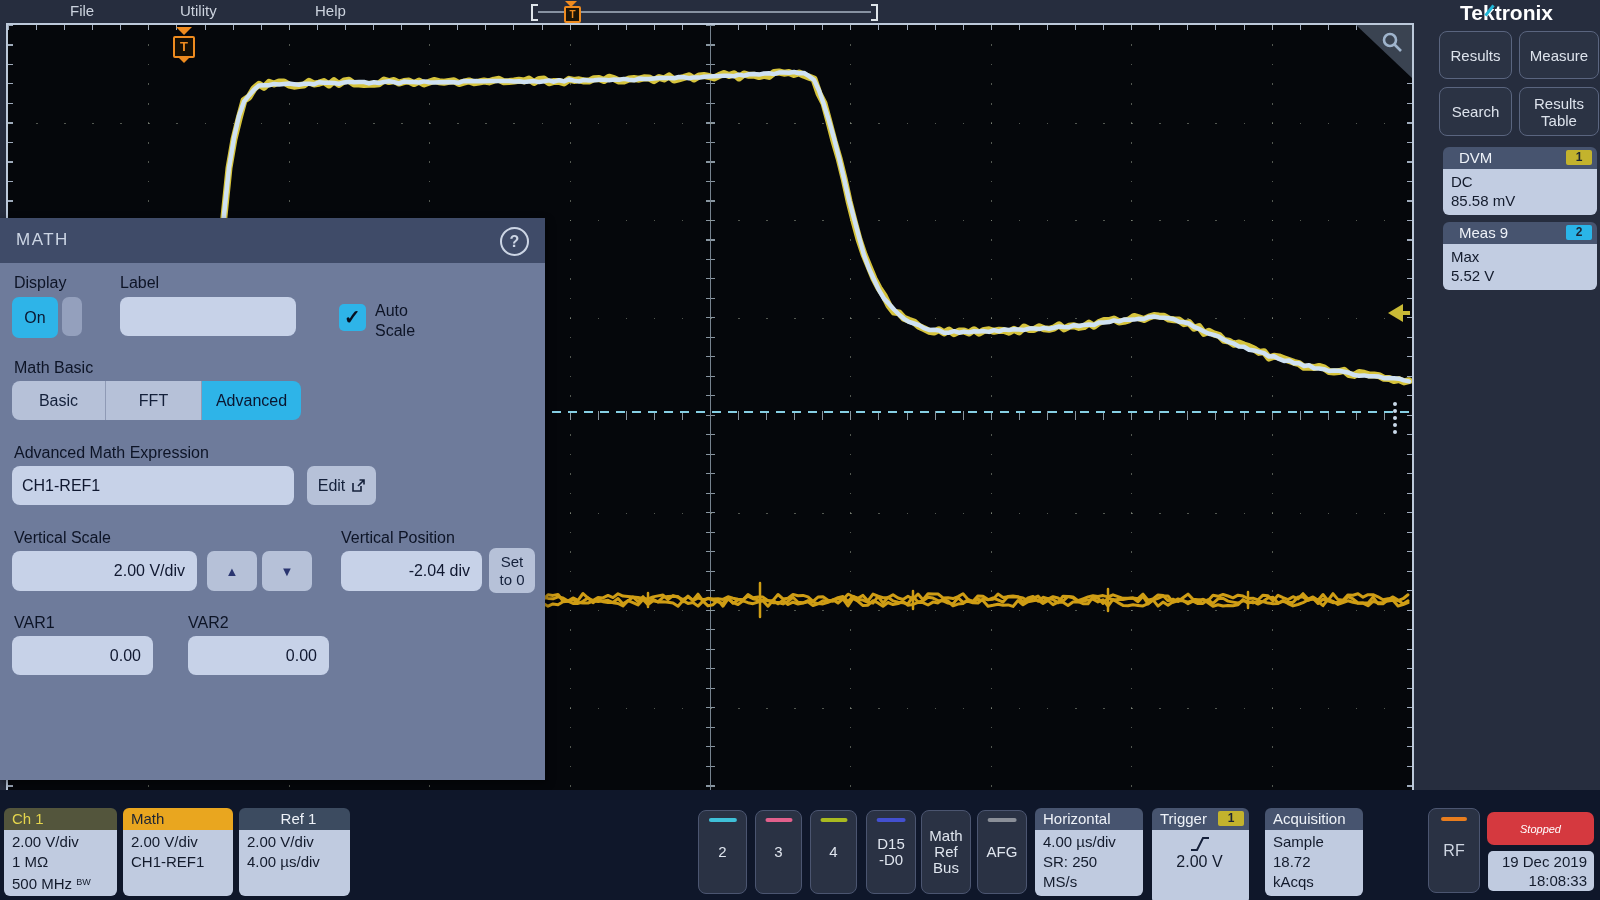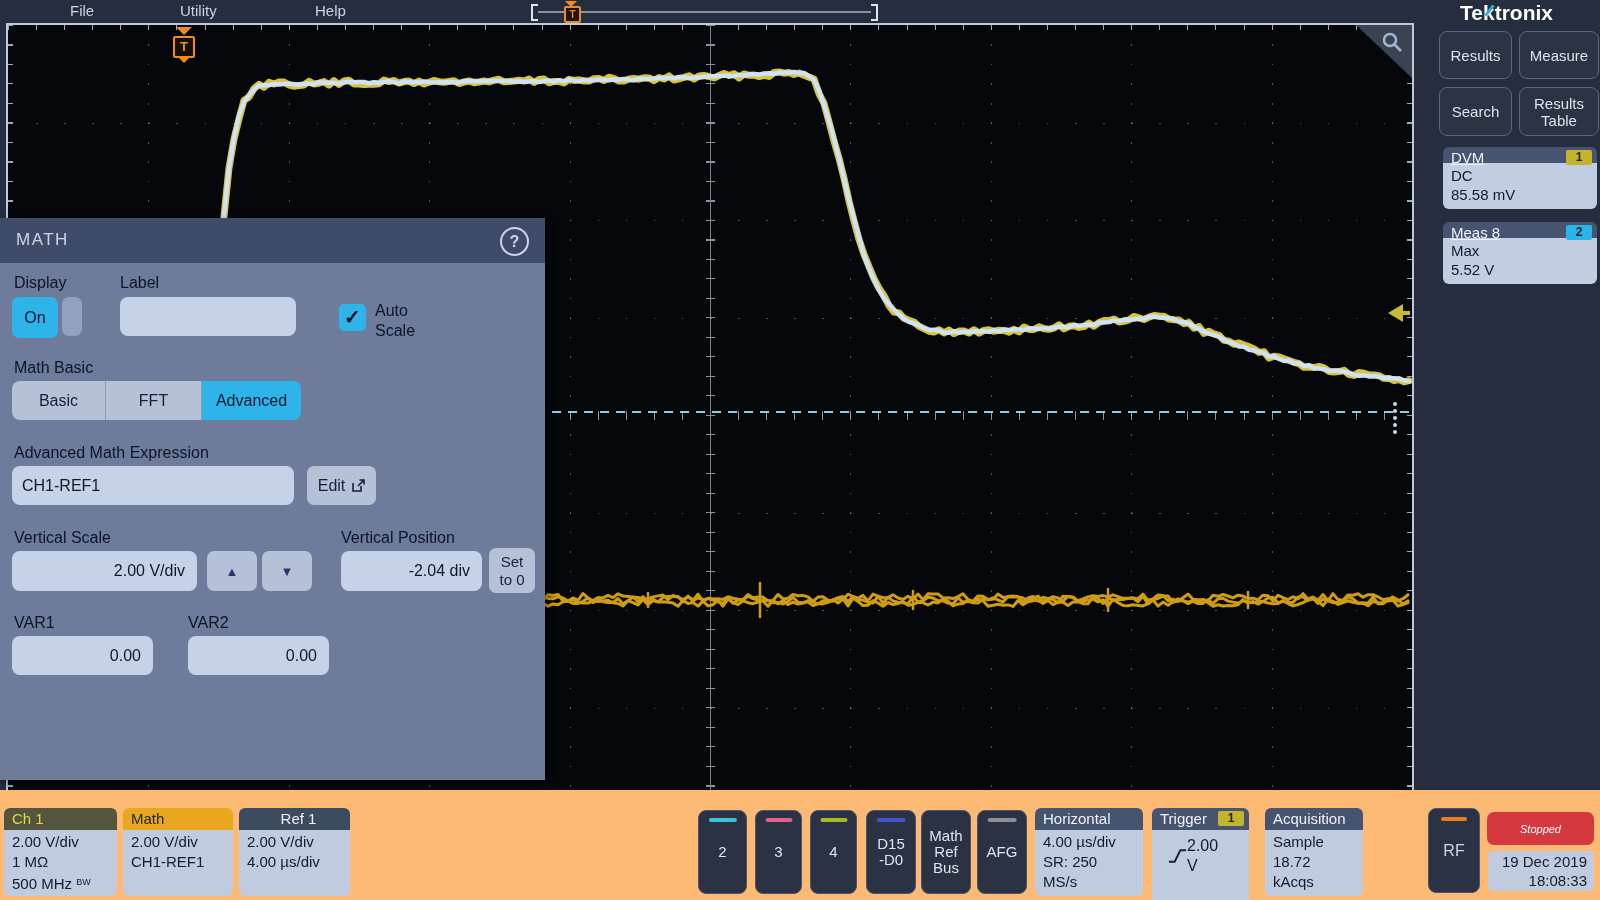--- a/index.html
+++ b/index.html
@@ -63,39 +63,39 @@
   .pre{white-space:pre-line;}
   .tri-glyph{font-size:13px;color:#2a3570;}
 
   
   .logo{position:absolute;left:1460px;top:1px;color:#ffffff;font-size:21px;font-weight:bold;}
   .logo .k{position:relative;display:inline-block;}
   .logo .k::after{content:"";position:absolute;left:5px;top:3px;width:3px;height:13px;background:#21b8d8;transform:rotate(38deg);}
   .sb-btn{position:absolute;background:#2b3344;border:1.5px solid #5a657f;border-radius:8px;
     color:#dde3ec;font-size:15px;line-height:17px;display:flex;align-items:center;justify-content:center;text-align:center;}
   .meas-panel{position:absolute;width:154px;border-radius:6px;overflow:hidden;}
-  .meas-head{height:16px;background:#47546f;color:#eef2f8;font-size:15px;line-height:22px;padding-left:8px;position:relative;text-decoration:underline;}
+  .meas-head{height:22px;background:#47546f;color:#eef2f8;font-size:15px;line-height:22px;padding-left:16px;position:relative;}
   .meas-body{background:#c2cde2;color:#131b2c;font-size:15px;line-height:19px;padding:3px 8px 5px;}
   .num-badge{position:absolute;right:5px;top:3px;width:26px;height:15px;border-radius:2px;
     font-size:12px;font-weight:bold;color:#1c2434;text-align:center;line-height:15px;}
   .olive{background:#c3b32d;} .cyanb{background:#2ab5e8;}
 
   
-  .bottombar{position:absolute;left:0;top:790px;width:1600px;height:110px;background:#fdba74;}
+  .bottombar{position:absolute;left:0;top:790px;width:1600px;height:110px;background:#0f172a;}
   .badge{position:absolute;border-radius:6px;overflow:hidden;}
   .badge-head{height:22px;background:#47546f;color:#eef2f8;font-size:15px;line-height:22px;padding-left:8px;position:relative;}
   .badge-head.ch1h{background:#53553c;color:#e4d54d;}
   .badge-head.mathh{background:#e9a61f;color:#1c2434;}
   .badge-head.refh{background:#3c4b60;text-align:center;}
   .badge-body{background:#c0cbe0;color:#131b2c;font-size:15px;line-height:20px;padding:2px 8px;height:100%;}
   .bw{font-size:9px;vertical-align:4px;letter-spacing:0;}
   .chbtn{position:absolute;background:#2a3244;border:1.5px solid #4b5570;border-radius:8px;
     color:#dfe5ee;font-size:15px;line-height:16px;text-align:center;display:flex;align-items:center;justify-content:center;}
   .chbtn .bar{position:absolute;top:7px;left:50%;transform:translateX(-50%);width:60%;height:4px;border-radius:2px;}
-  .trig-row{display:flex;align-items:center;justify-content:space-between;padding:4px 10px 0 8px;}
+  .trig-row{display:flex;align-items:center;justify-content:space-between;padding:4px 10px 0 8px;flex-direction:column;}
   .rf-btn{position:absolute;background:#2a3244;border:1.5px solid #4b5570;border-radius:8px;color:#cfd6e2;font-size:16px;
     display:flex;align-items:center;justify-content:center;}
   .rf-btn .bar{position:absolute;top:8px;left:50%;transform:translateX(-50%);width:26px;height:4px;background:#e87d1e;border-radius:2px;}
   .stopped{position:absolute;background:#d5393f;border-radius:7px;color:#ffffff;font-size:11px;
     display:flex;align-items:center;justify-content:center;font-style:italic;}
   .datetime{position:absolute;background:#c0cbe0;border-radius:5px;color:#131b2c;font-size:15px;line-height:19px;
     text-align:right;padding:1px 7px 0 0;box-sizing:border-box;}
 </style>
 </head>
 <body>
@@ -240,21 +240,21 @@
     <span class="num-badge olive">1</span>
   </div>
   <div class="meas-body">
     <div>DC</div>
     <div>85.58 mV</div>
   </div>
 </div>
 
 <div class="meas-panel" style="left:1443px;top:222px">
   <div class="meas-head">
-    <span>Meas 8</span>
+    <span>Meas 9</span>
     <span class="num-badge cyanb">2</span>
   </div>
   <div class="meas-body">
     <div>Max</div>
     <div>5.52 V</div>
   </div>
 </div>
 
 <div class="bottombar">
 

